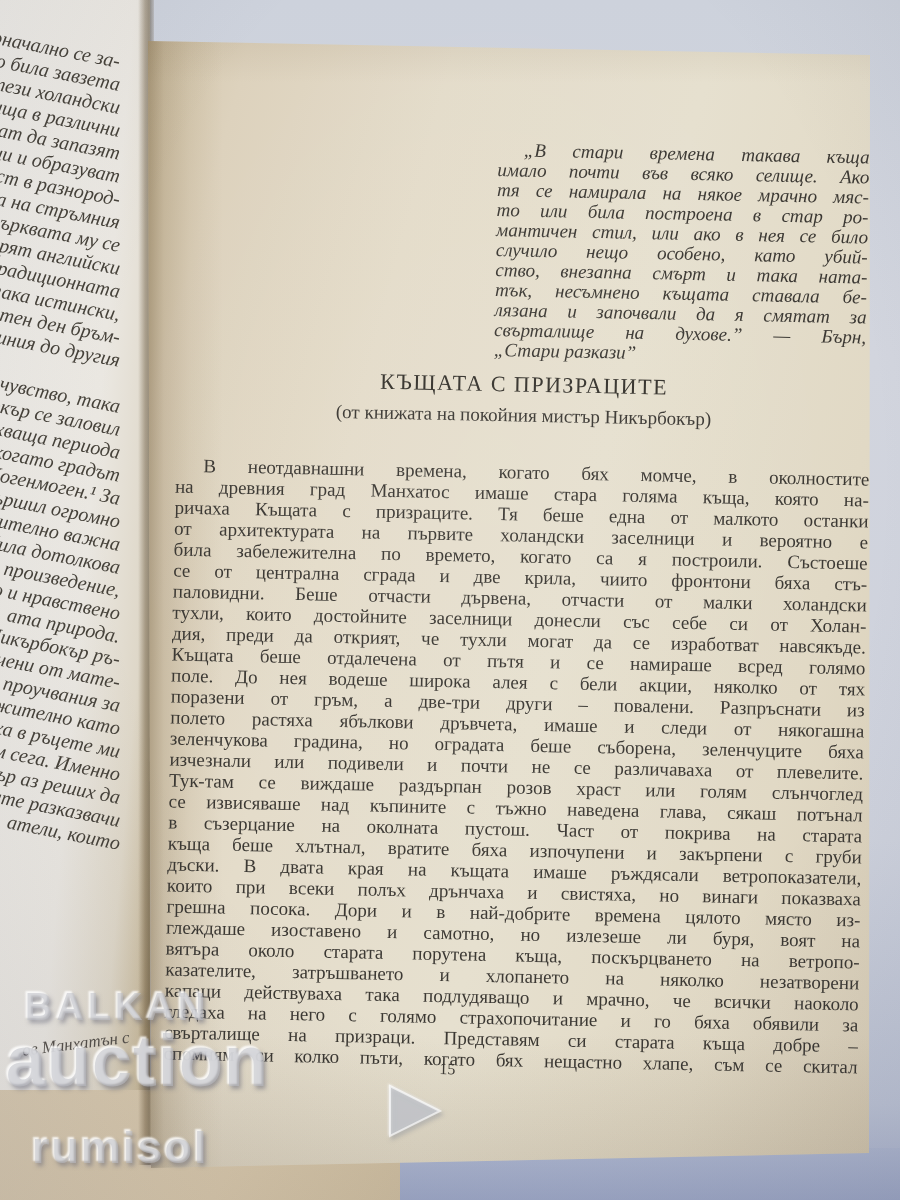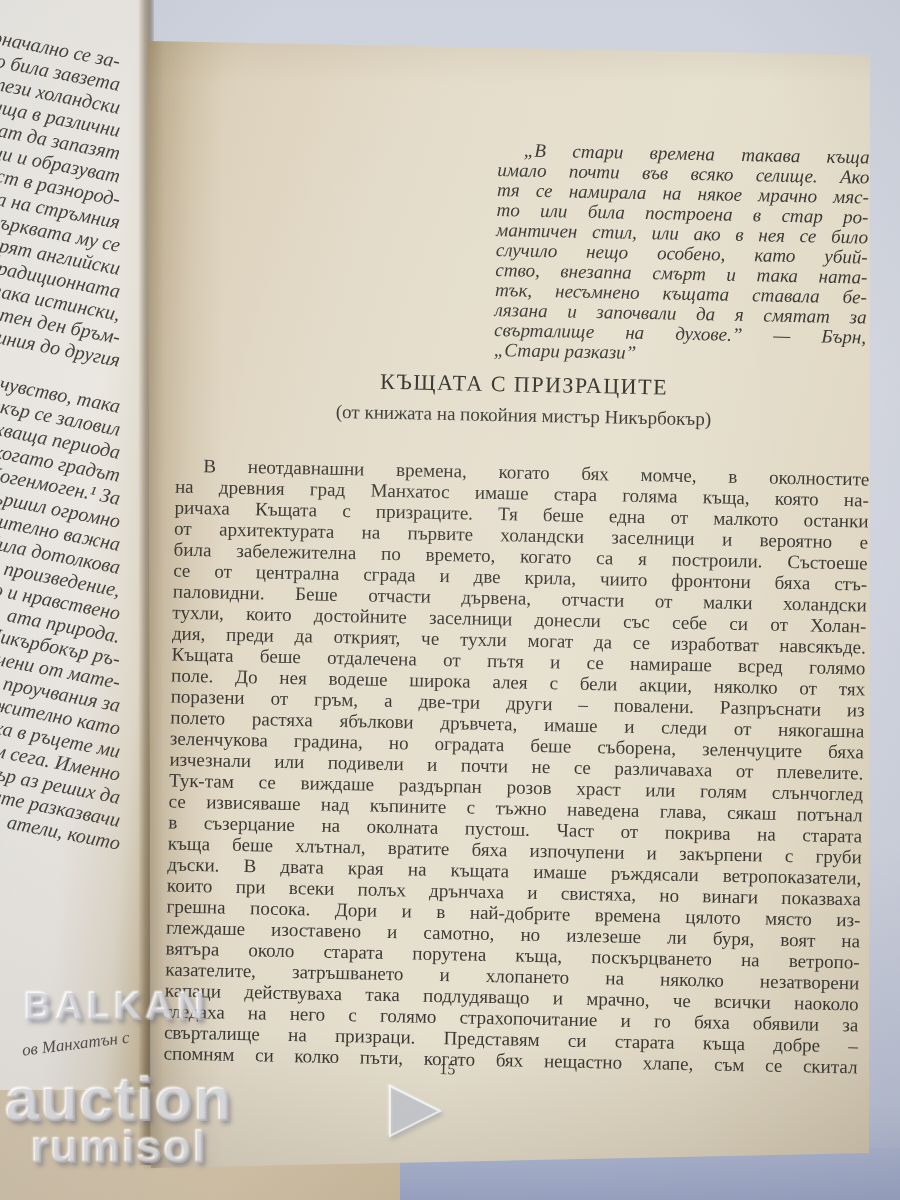--- a/index.html
+++ b/index.html
@@ -65,21 +65,21 @@
   .bline { line-height:21px; text-align:justify; text-align-last:justify; }
   .bline:first-child { text-indent:28px; }
   .pagenum { position:absolute; left:312px; top:1016px; font-size:16px; color:#3b3833; }
   
   .wm {
     position:absolute; z-index:10; font-family:"Liberation Sans", sans-serif; font-weight:bold;
     color:rgba(189,191,199,.55);
     text-shadow:-2px -2px 2px rgba(255,255,255,.85), 2px 3px 4px rgba(95,98,115,.5);
   }
   .wm1 { left:25px; top:986px; font-size:38px; letter-spacing:4px; }
-  .wm2 { left:6px; top:1020px; font-size:62px; letter-spacing:1px;margin-top:44px; }
+  .wm2 { left:6px; top:1020px; font-size:72px; letter-spacing:1px; }
   .wm3 { left:32px; top:1122px; font-size:45px; letter-spacing:2px; }
   .wm-arrow { position:absolute; left:386px; top:1082px; z-index:10;
               filter:drop-shadow(2px 3px 2px rgba(90,95,110,.5)) drop-shadow(-1px -1px 1px rgba(255,255,255,.8)); }
   
   .vignette { position:absolute; inset:0; z-index:9; pointer-events:none;
     background:radial-gradient(ellipse at 55% 40%, rgba(255,255,255,.05) 0%, rgba(0,0,0,0) 55%, rgba(45,45,65,.10) 100%); }
 </style>
 </head>
 <body>
 

